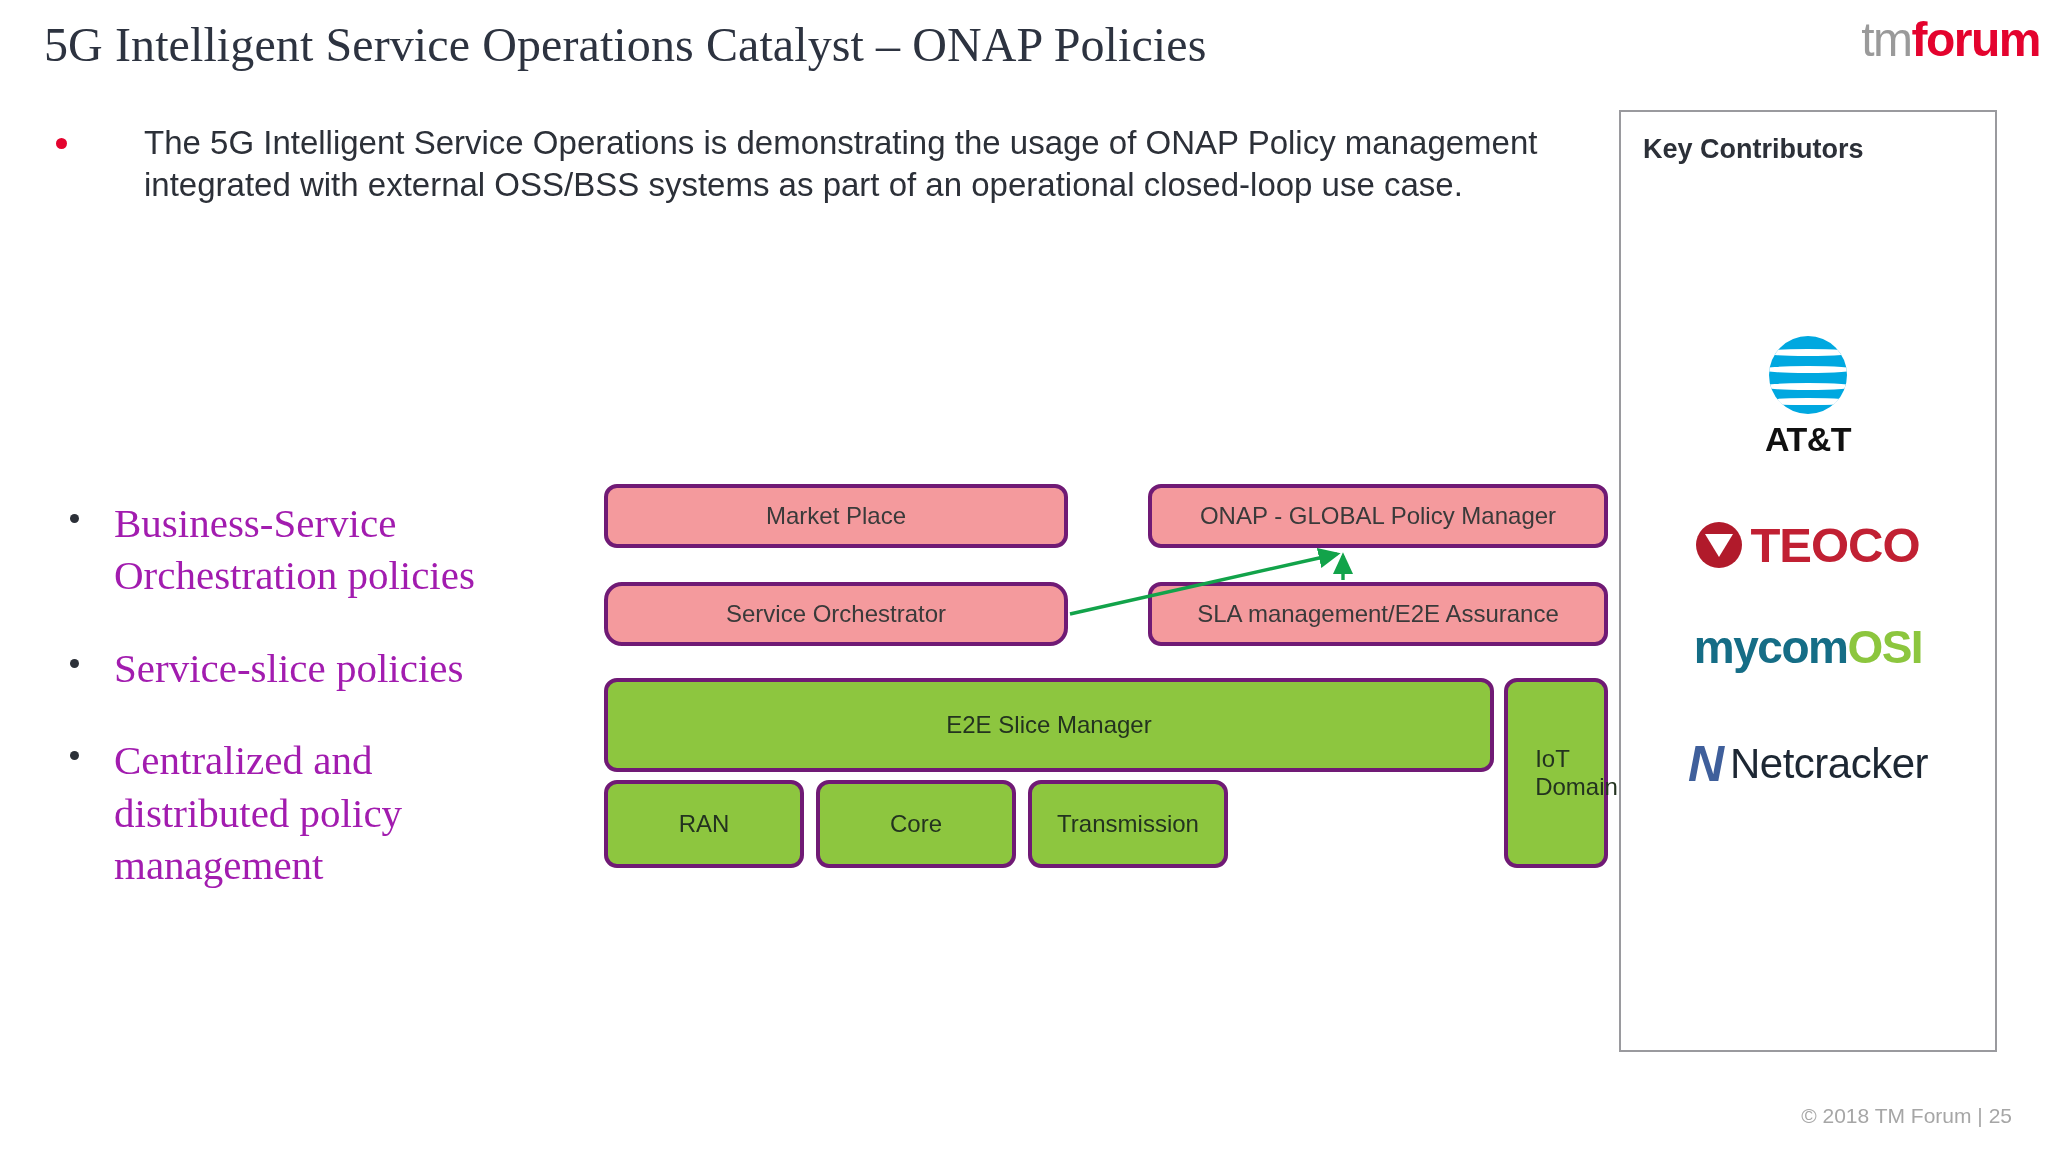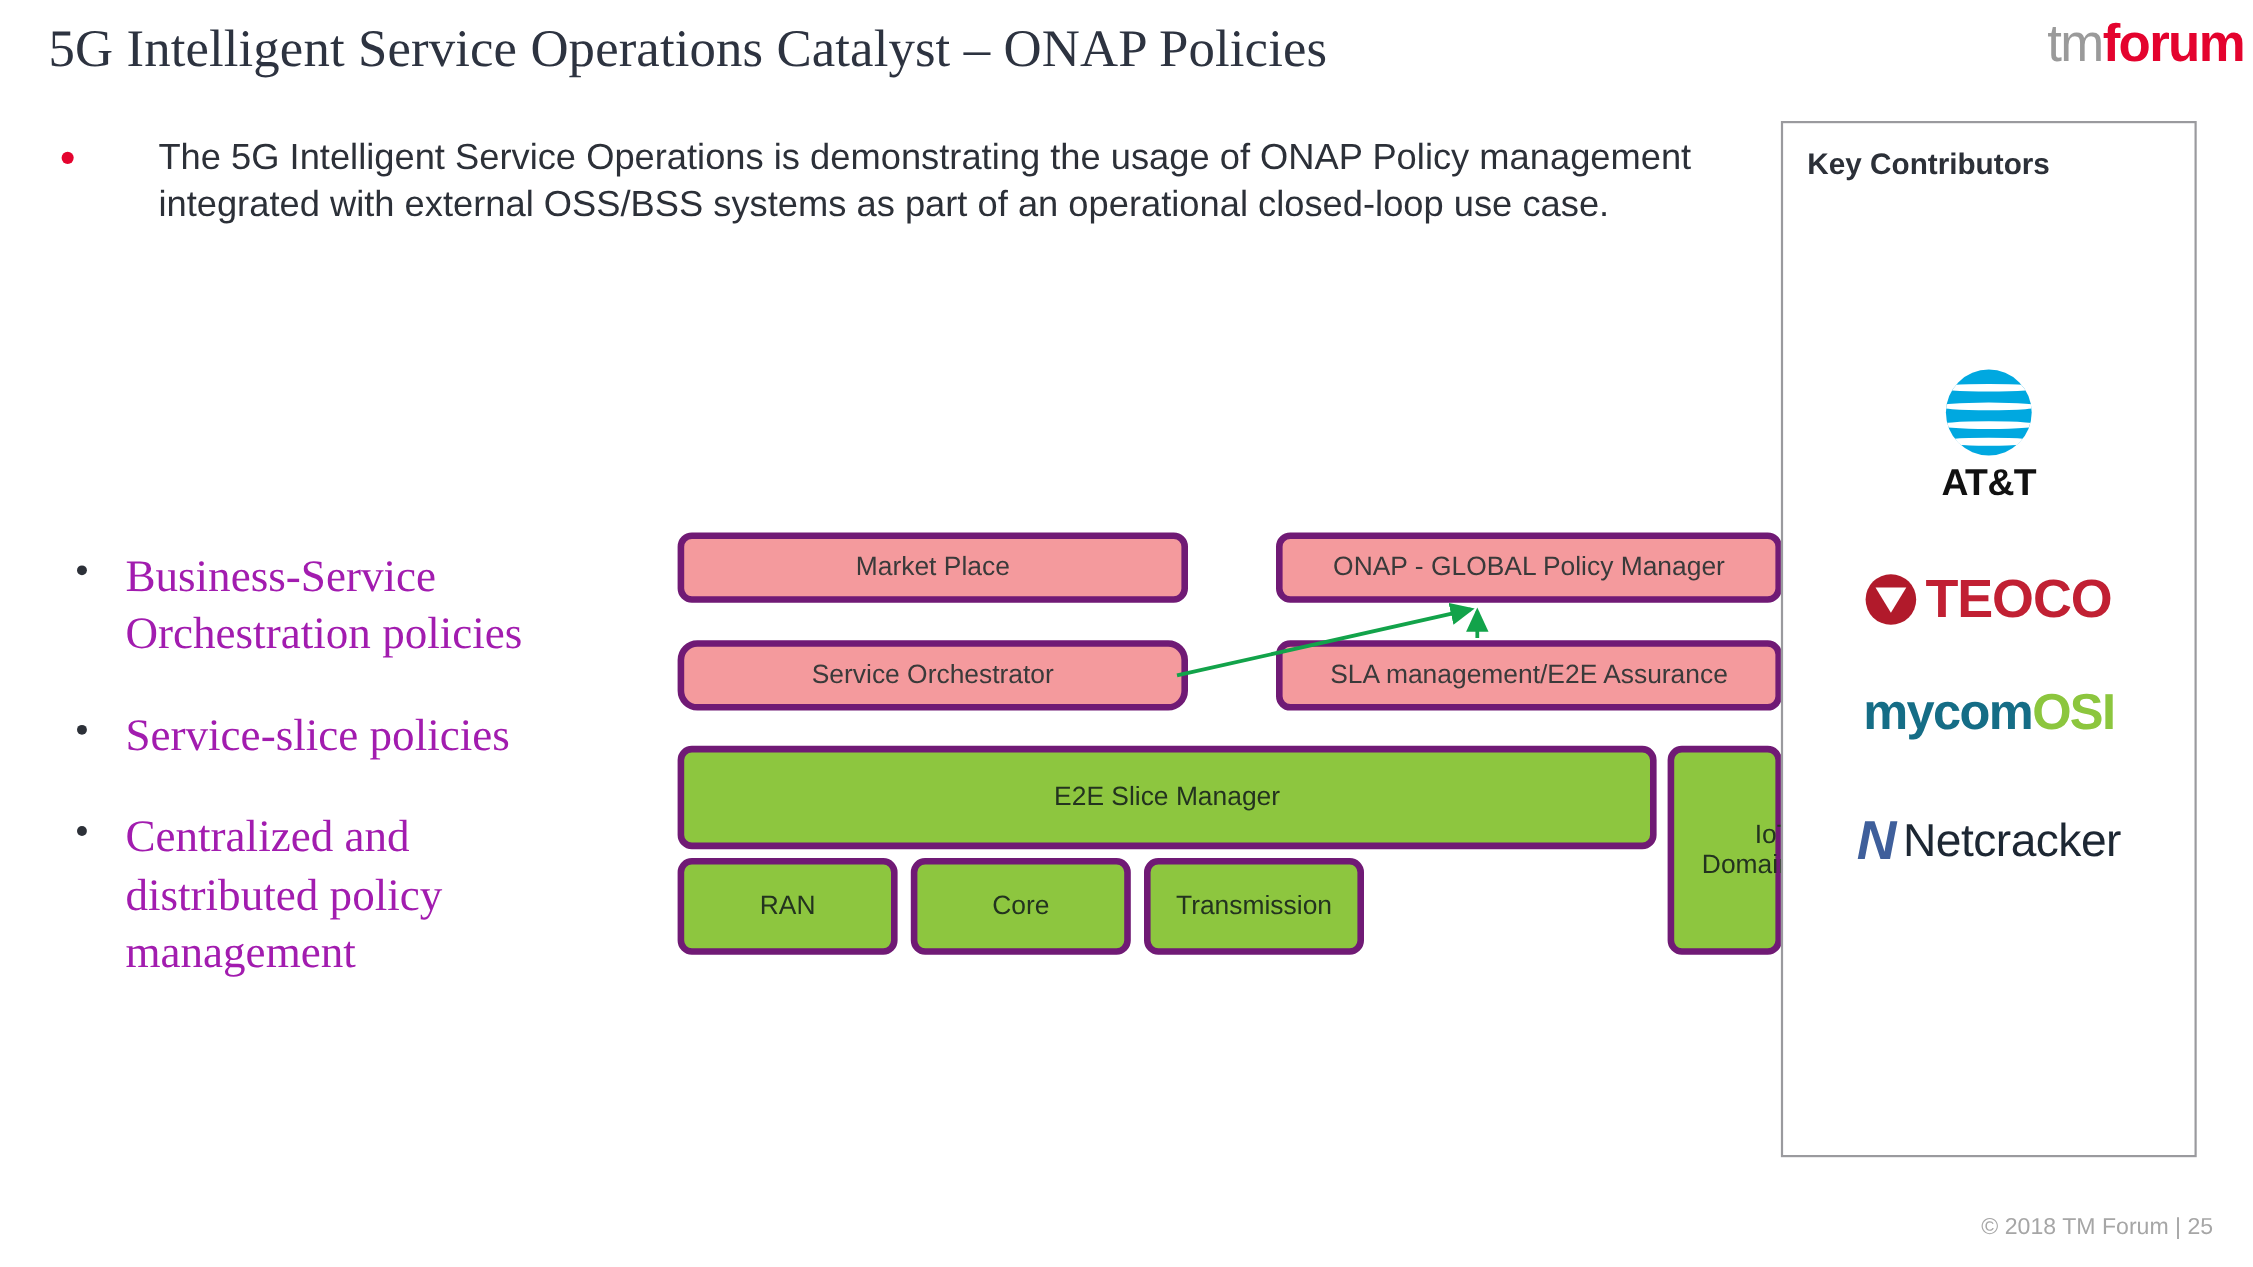--- a/index.html
+++ b/index.html
@@ -105,30 +105,29 @@
   #diagram {
     position: absolute;
     left: 600px;
     top: 480px;
     width: 1000px;
     height: 440px;
   }
   .node {
     position: absolute;
     box-sizing: border-box;
-    border: 6px solid #701a75;
+    border: 4px solid #701a75;
     border-radius: 13px;
     display: flex;
     align-items: center;
     justify-content: center;
-    text-align: right;
+    text-align: left;
     font-size: 24px;
     line-height: 1.18;
     color: #2f3a33;
-    margin-left: 12px;
   }
   .node.red {
     background: #f49a9d;
     color: #3a3a3a;
   }
   .node.green {
     background: #8dc63f;
     color: #23331f;
   }
 

